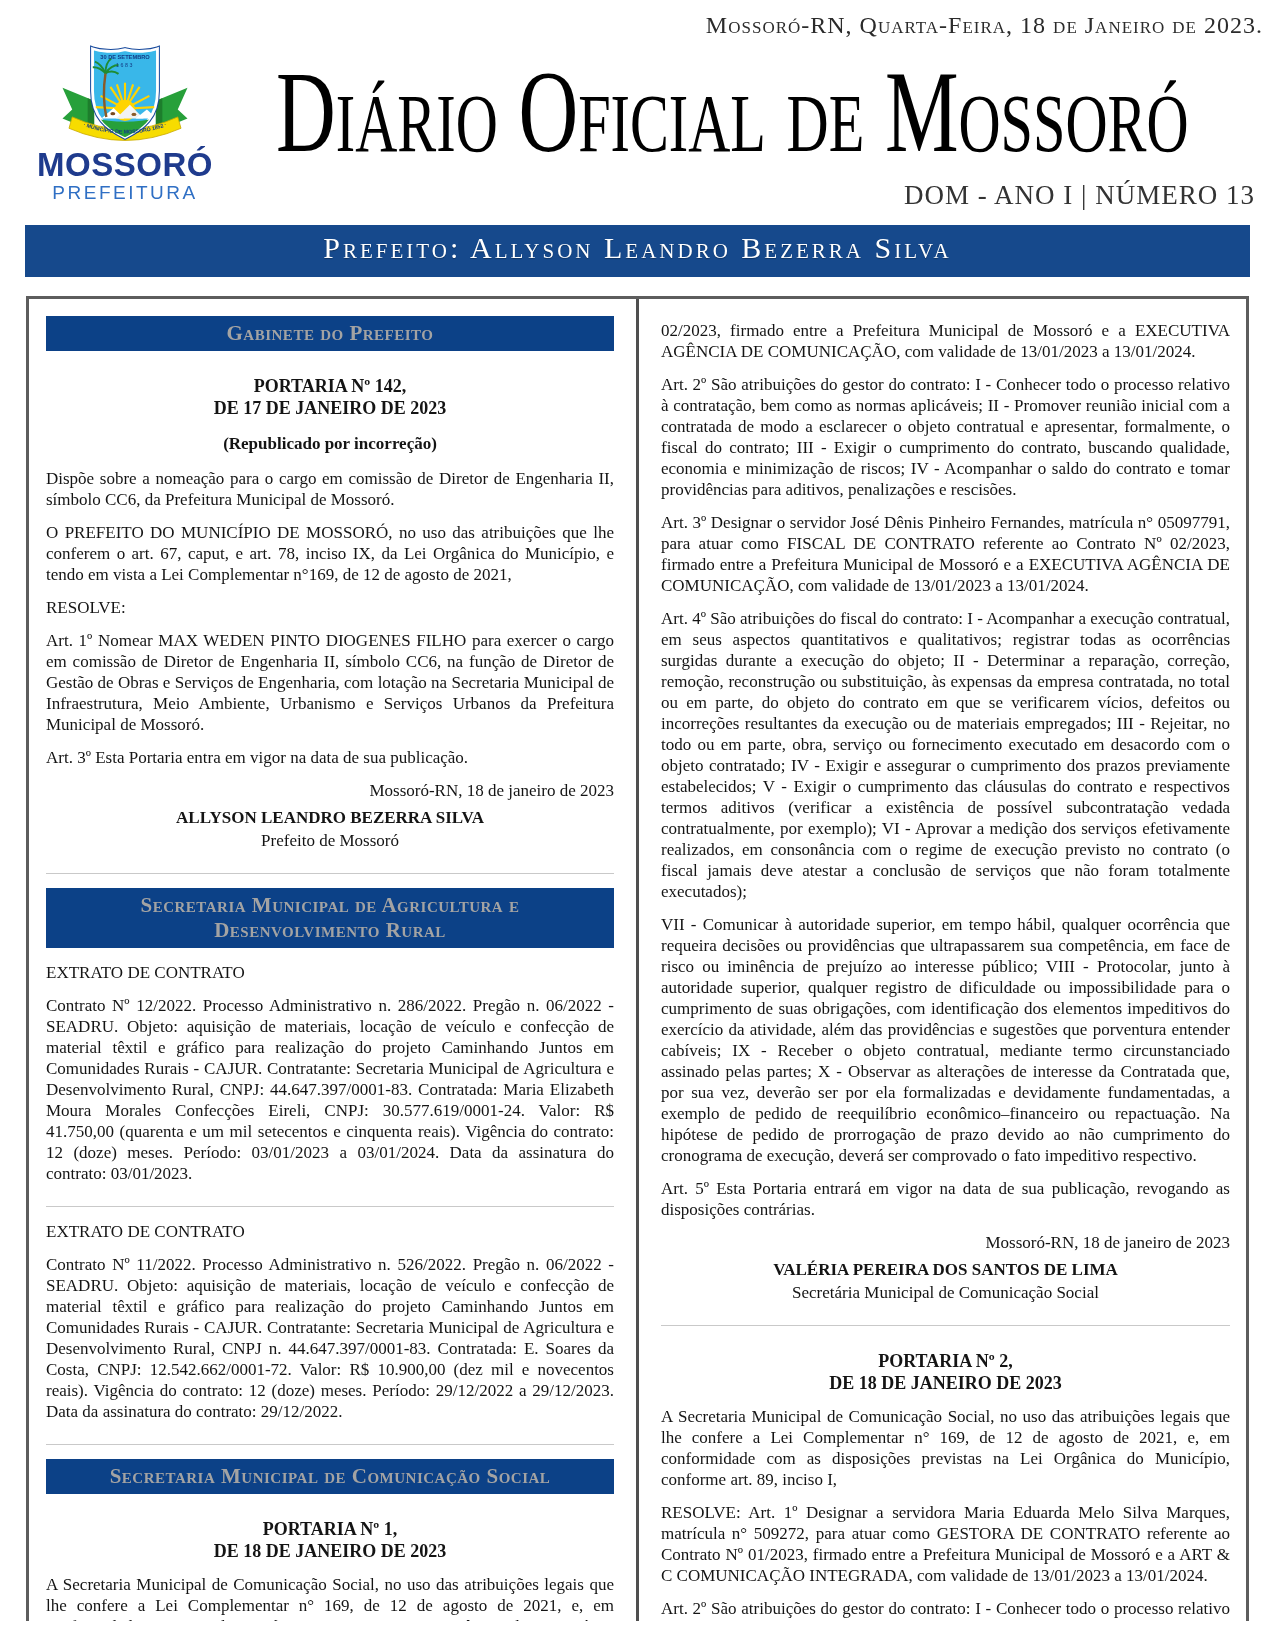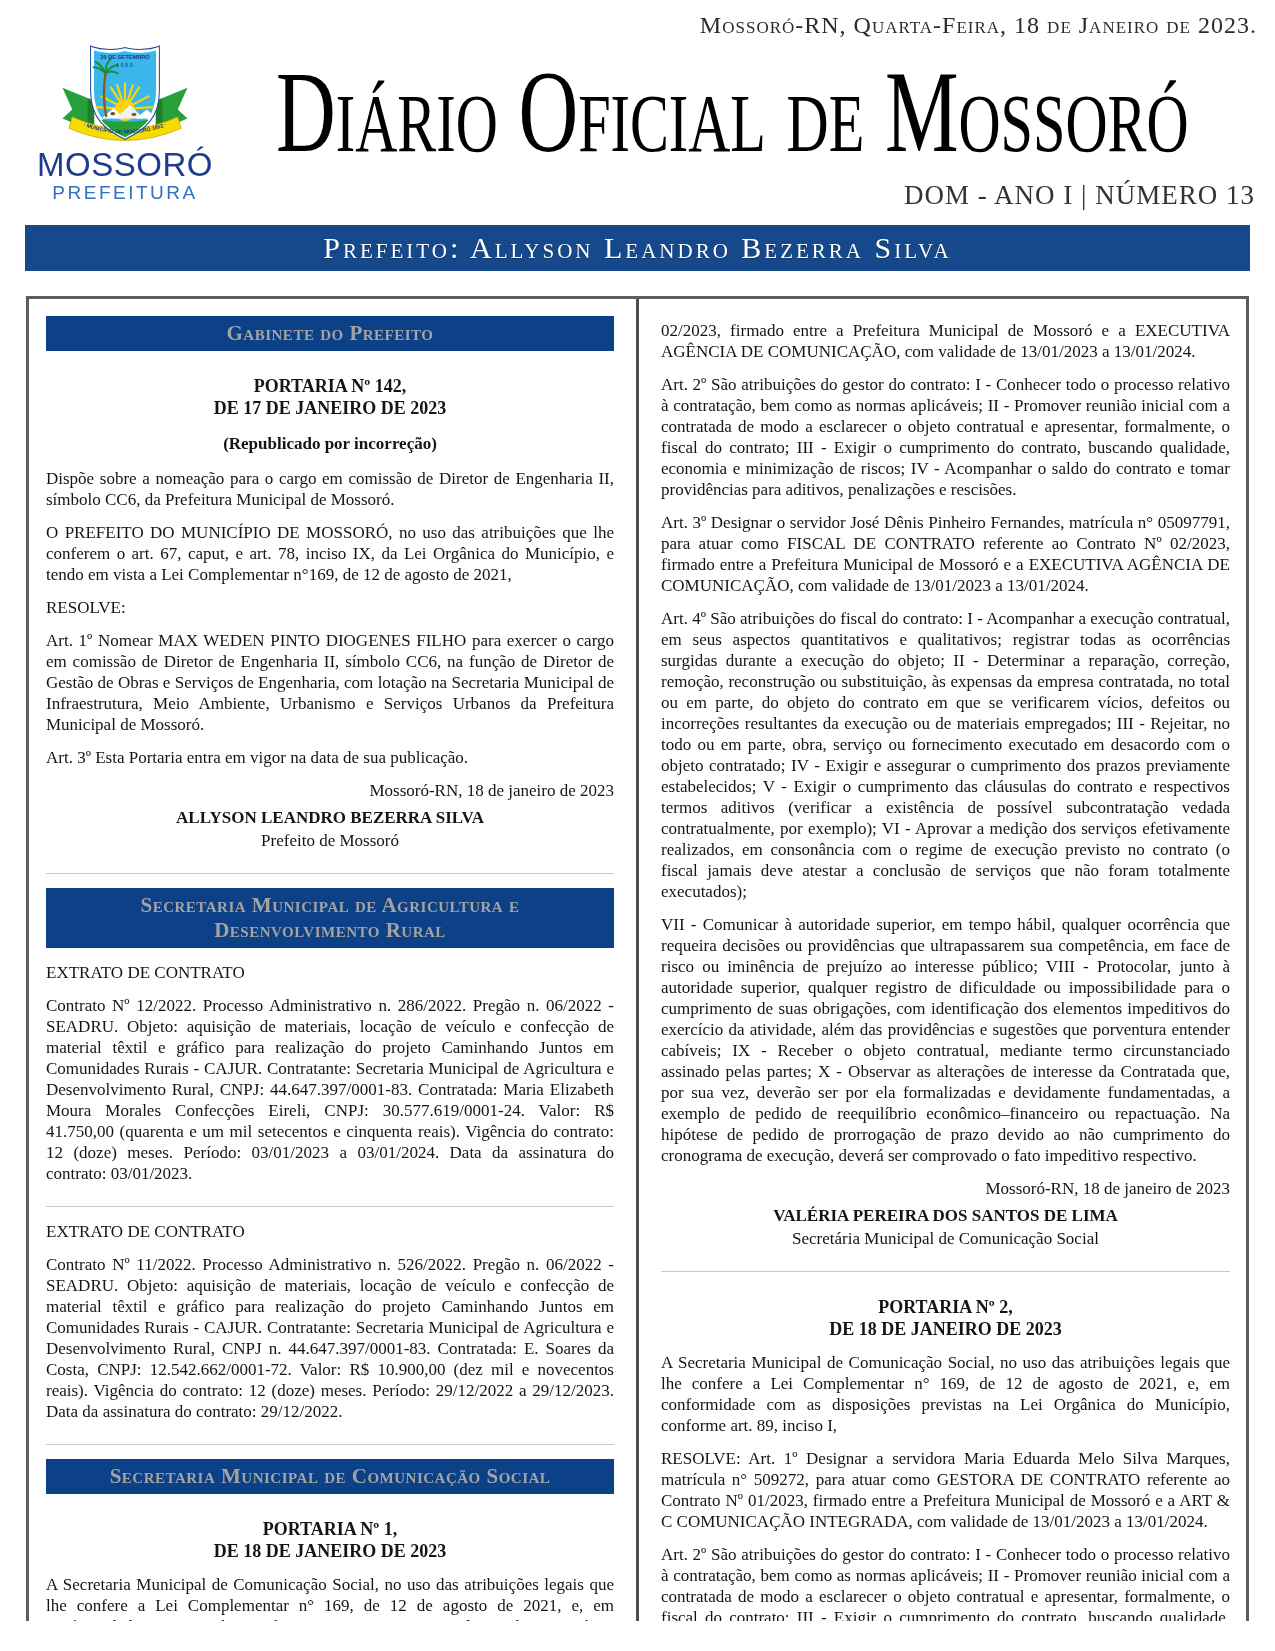--- a/index.html
+++ b/index.html
@@ -8,29 +8,29 @@
     width:1275px;height:1651px;
     margin:0 auto;
     background:#fff;
     font-family:"Liberation Serif", serif;
     color:#141414;
     overflow:hidden;
   }
   
   .masthead{position:relative;height:271px;}
   .dateline{
-    position:absolute;top:12px;right:18px;
+    position:absolute;top:12px;right:12px;
     font-variant:small-caps;
     font-size:24px;letter-spacing:1px;color:#2b2b2b;
   }
   .logo{position:absolute;top:42px;left:25px;width:200px;text-align:center;}
   .logo svg{display:block;margin:0 auto;}
   .logo-city{
     font-family:"Liberation Sans", sans-serif;
-    font-weight:400;font-size:33px;line-height:34px;
+    font-weight:700;font-size:33px;line-height:34px;
     color:var(--logo-navy,#1f3b8d);letter-spacing:.5px;
   }
   .logo-org{
     font-family:"Liberation Sans", sans-serif;
     font-size:19px;line-height:21px;letter-spacing:2.5px;
     color:var(--logo-light-blue,#2f6fc4);
   }
   .title-zone{
     position:absolute;top:44px;left:215px;right:25px;height:136px;
     display:flex;align-items:center;justify-content:center;overflow:visible;
@@ -40,21 +40,21 @@
     font-variant:small-caps;white-space:nowrap;
     font-size:88px;letter-spacing:0;
     transform:scale(.94,1.32);transform-origin:center center;
   }
   .edition{
     position:absolute;top:180px;right:20px;
     font-size:27px;letter-spacing:1px;color:#333;
     font-variant:small-caps;
   }
   .prefeito-bar{
-    position:absolute;left:25px;right:25px;top:225px;height:46px;
+    position:absolute;left:25px;right:25px;top:225px;height:52px;
     background:var(--banner-blue,#16498c);
     color:#fff;text-align:center;line-height:46px;
     font-variant:small-caps;font-size:30px;letter-spacing:3px;
     text-shadow:0 1px 1px rgba(0,0,0,.3);
   }
   
   .content-box{
     margin:25px 26px 0 26px;
     border:3px solid #5d5d5d;border-bottom:none;
     height:1325px;box-sizing:border-box;
@@ -219,20 +219,21 @@
     </section>
 
     <div class="col-divider"></div>
 
     <section class="col col-right">
       <p class="body">02/2023, firmado entre a Prefeitura Municipal de Mossoró e a EXECUTIVA AGÊNCIA DE COMUNICAÇÃO, com validade de 13/01/2023 a 13/01/2024.</p>
       <p class="body">Art. 2º São atribuições do gestor do contrato: I - Conhecer todo o processo relativo à contratação, bem como as normas aplicáveis; II - Promover reunião inicial com a contratada de modo a esclarecer o objeto contratual e apresentar, formalmente, o fiscal do contrato; III - Exigir o cumprimento do contrato, buscando qualidade, economia e minimização de riscos; IV - Acompanhar o saldo do contrato e tomar providências para aditivos, penalizações e rescisões.</p>
       <p class="body">Art. 3º Designar o servidor José Dênis Pinheiro Fernandes, matrícula n° 05097791, para atuar como FISCAL DE CONTRATO referente ao Contrato Nº 02/2023, firmado entre a Prefeitura Municipal de Mossoró e a EXECUTIVA AGÊNCIA DE COMUNICAÇÃO, com validade de 13/01/2023 a 13/01/2024.</p>
       <p class="body">Art. 4º São atribuições do fiscal do contrato: I - Acompanhar a execução contratual, em seus aspectos quantitativos e qualitativos; registrar todas as ocorrências surgidas durante a execução do objeto; II - Determinar a reparação, correção, remoção, reconstrução ou substituição, às expensas da empresa contratada, no total ou em parte, do objeto do contrato em que se verificarem vícios, defeitos ou incorreções resultantes da execução ou de materiais empregados; III - Rejeitar, no todo ou em parte, obra, serviço ou fornecimento executado em desacordo com o objeto contratado;  IV - Exigir e assegurar o cumprimento dos prazos previamente estabelecidos; V - Exigir o cumprimento das cláusulas do contrato e respectivos termos aditivos (verificar a existência de possível subcontratação vedada contratualmente, por exemplo); VI - Aprovar a medição dos serviços efetivamente realizados, em consonância com o regime de execução previsto no contrato (o fiscal jamais deve atestar a conclusão de serviços que não foram totalmente executados);</p>
       <p class="body">VII - Comunicar à autoridade superior, em tempo hábil, qualquer ocorrência que requeira decisões ou providências que ultrapassarem sua competência, em face de risco ou iminência de prejuízo ao interesse público; VIII - Protocolar, junto à autoridade superior, qualquer registro de dificuldade ou impossibilidade para o cumprimento de suas obrigações, com identificação dos elementos impeditivos do exercício da atividade, além das providências e sugestões que porventura entender cabíveis; IX - Receber o objeto contratual, mediante termo circunstanciado assinado pelas partes; X - Observar as alterações de interesse da Contratada que, por sua vez, deverão ser por ela formalizadas e devidamente fundamentadas, a exemplo de pedido de reequilíbrio econômico–financeiro ou repactuação. Na hipótese de pedido de prorrogação de prazo devido ao não cumprimento do cronograma de execução, deverá ser comprovado o fato impeditivo respectivo.</p>
+      <p class="body">Art. 5º Esta Portaria entrará em vigor na data de sua publicação, revogando as disposições contrárias.</p>
 
       <div class="place-date">Mossoró-RN, 18 de janeiro de 2023</div>
       <div class="sig-name">VALÉRIA PEREIRA DOS SANTOS DE LIMA</div>
       <div class="sig-role">Secretária Municipal de Comunicação Social</div>
 
       <hr class="rule">
 
       <div class="doc-heading">
         <div>PORTARIA Nº 2,</div>
         <div>DE 18 DE JANEIRO DE 2023</div>

